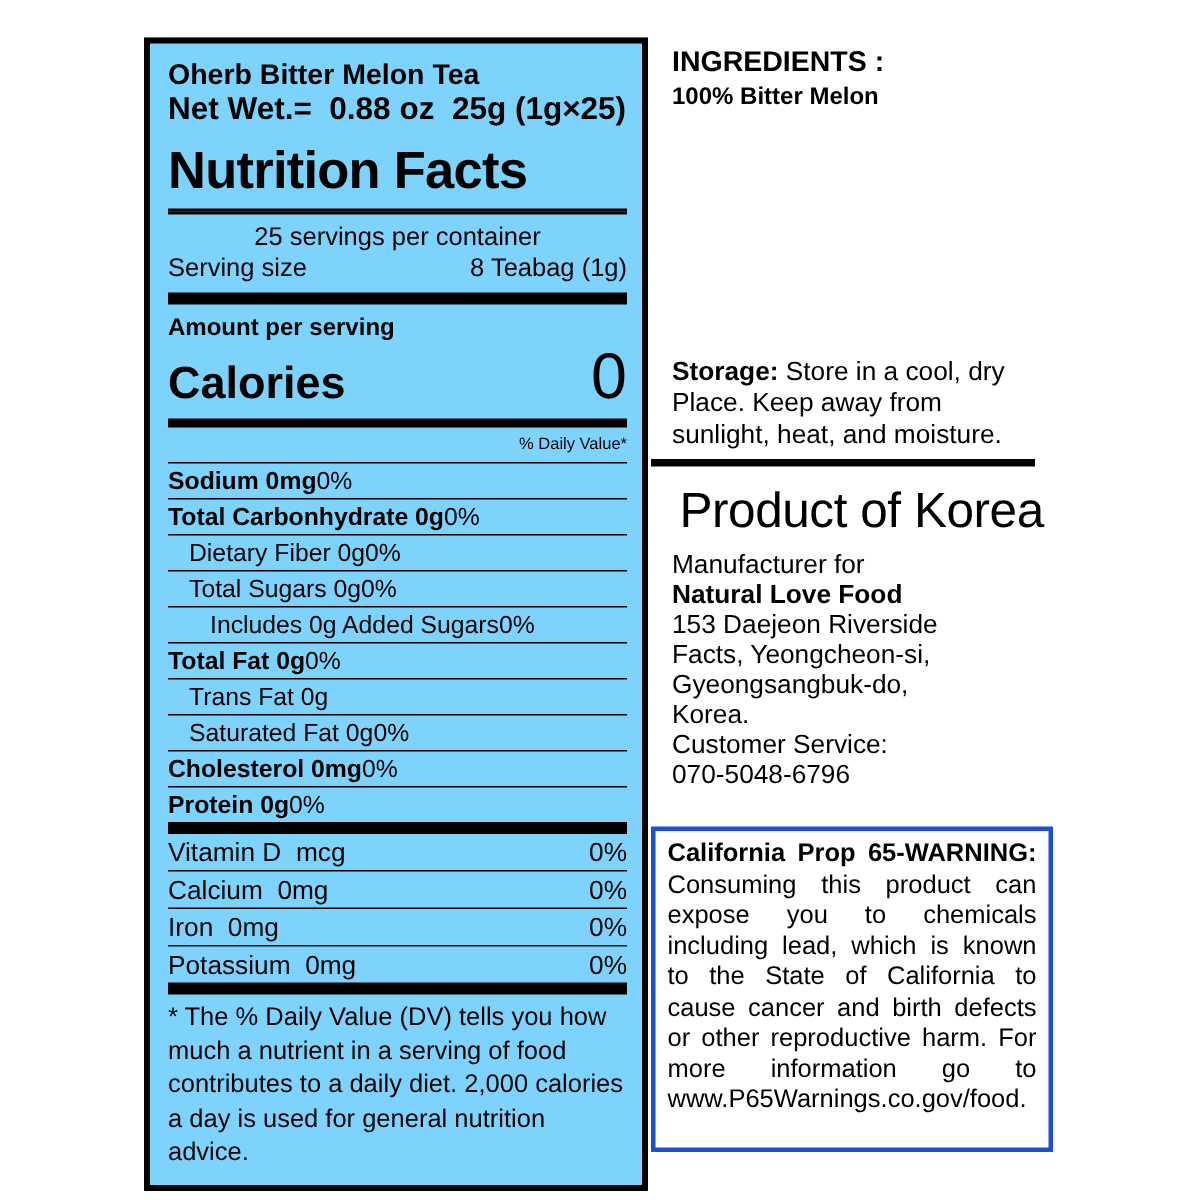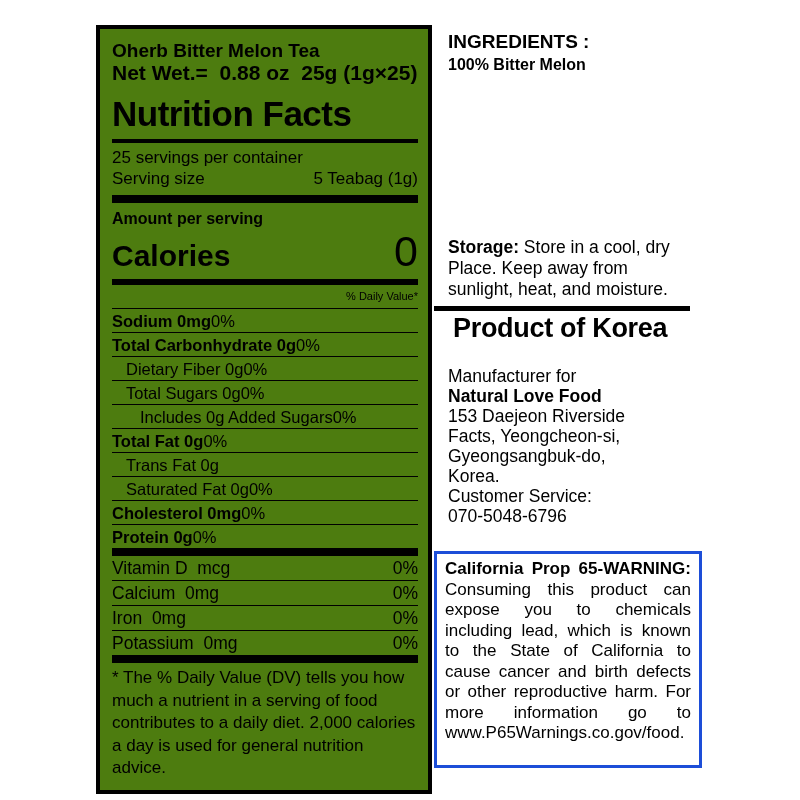--- a/index.html
+++ b/index.html
@@ -12,28 +12,28 @@
     overflow: hidden;
   }
   .sheet { position: absolute; inset: 0; background: #fff; }
 
   
   .nf-panel {
     position: absolute;
     left: 96px; top: 25px;
     width: 336px;
     border: 4px solid #000;
-    background: #4d7c0f;
+    background: #7dd3fc;
     padding: 8px 10px 10px 12px;
   }
   .nf-product { font-weight: bold; font-size: 19px; line-height: 23px; margin-top: 2px; }
   .nf-netwt   { font-weight: bold; font-size: 21px; line-height: 21px; white-space: pre-wrap; }
   .nf-title   { font-weight: bold; font-size: 35px; line-height: 38px; margin-top: 12px; letter-spacing: -0.5px; }
   .rule-double { height: 3px; border-top: 2px solid #000; border-bottom: 2px solid #000; margin-top: 6px; }
-  .nf-servings { font-size: 17px; line-height: 21px; margin-top: 4px; }
+  .nf-servings { font-size: 17px; line-height: 21px; margin-top: 4px; text-align: center; }
   .nf-servsize { display: flex; justify-content: space-between; font-size: 17px; line-height: 22px; align-items: flex-end; }
   .bar-thick  { height: 8px; background: #000; margin-top: 5px; }
   .bar-med    { height: 6px; background: #000; margin-top: 3px; }
   .nf-amount  { font-weight: bold; font-size: 16px; line-height: 19px; margin-top: 6px; }
   .nf-cal-row { display: flex; justify-content: space-between; align-items: baseline; margin-top: 2px; }
   .nf-cal-label { font-weight: bold; font-size: 30px; line-height: 40px; }
   .nf-cal-value { font-size: 43px; line-height: 43px; font-weight: 400; }
   .nf-dv-head { text-align: right; font-size: 11px; line-height: 19px; padding: 2px 0 2px; border-bottom: 1px solid #000; }
   .nf-row { display: flex; justify-content: flex-start; font-size: 16.5px; line-height: 20px; padding: 1.5px 0; border-bottom: 1px solid #000; }
   .nf-rows .nf-row:last-child { border-bottom: none; }
@@ -48,21 +48,21 @@
   
   .ingredients { position: absolute; left: 448px; top: 30px; width: 300px; }
   .ingredients-heading { font-weight: bold; font-size: 19px; line-height: 23px; }
   .ingredients-value { font-weight: bold; font-size: 16px; line-height: 20px; margin-top: 2px; }
 
   .storage { position: absolute; left: 448px; top: 237px; width: 248px; font-size: 17.5px; line-height: 21px; }
   .storage .b { font-weight: bold; }
 
   .rule-heavy { position: absolute; left: 434px; top: 306px; width: 256px; height: 5px; background: #000; }
 
-  .origin { position: absolute; left: 453px; top: 312px; width: 300px; font-weight: bold; font-size: 27px; line-height: 32px; letter-spacing: -0.3px; }
+  .origin { position: absolute; left: 453px; top: 324px; width: 300px; font-weight: normal; font-size: 33px; line-height: 32px; letter-spacing: -0.3px; }
 
   .manufacturer { position: absolute; left: 448px; top: 366px; width: 230px; font-size: 17.5px; line-height: 20px; }
   .manufacturer .b { font-weight: bold; }
 
   .warning-box {
     position: absolute; left: 434px; top: 551px;
     width: 268px; height: 217px;
     border: 3px solid #1d4ed8;
     padding: 5px 8px;
     font-size: 17px; line-height: 20.5px;
@@ -78,21 +78,21 @@
   <div class="nf-panel">
     <div class="nf-product">Oherb Bitter Melon Tea</div>
     <div class="nf-netwt">Net Wet.=  0.88 oz  25g (1g×25)</div>
     <div class="nf-title">Nutrition Facts</div>
 
     <div class="rule-double"></div>
 
     <div class="nf-servings">25 servings per container</div>
     <div class="nf-servsize">
       <span>Serving size</span>
-      <span>5 Teabag (1g)</span>
+      <span>8 Teabag (1g)</span>
     </div>
 
     <div class="bar-thick"></div>
 
     <div class="nf-amount">Amount per serving</div>
     <div class="nf-cal-row">
       <span class="nf-cal-label">Calories</span>
       <span class="nf-cal-value">0</span>
     </div>
 

